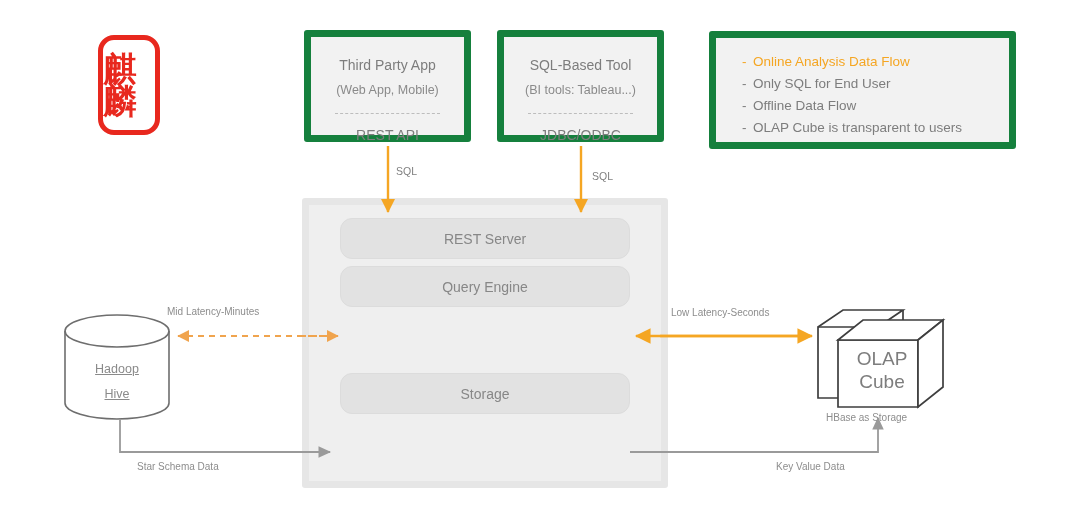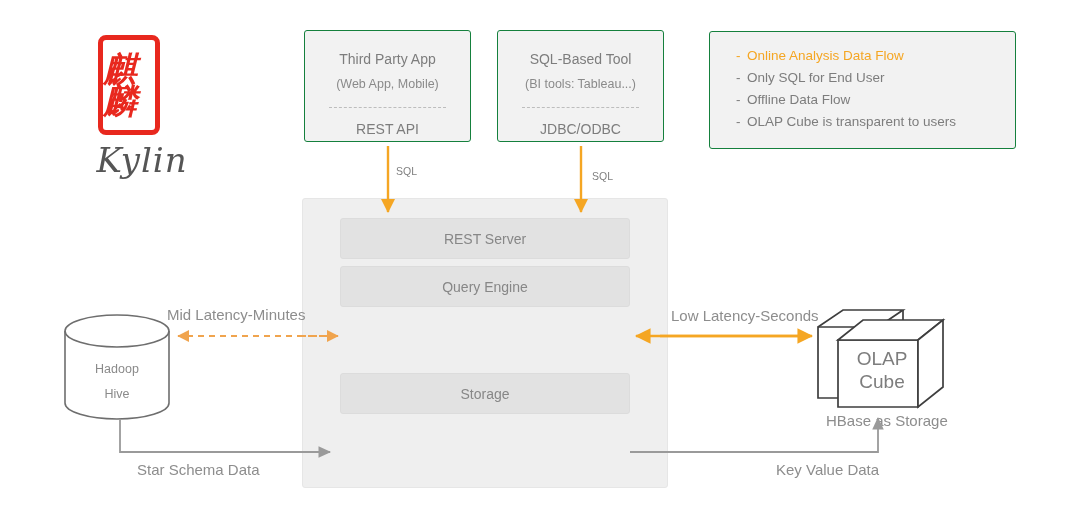--- a/index.html
+++ b/index.html
@@ -4,31 +4,31 @@
 <style>
   html,body{margin:0;padding:0;background:#ffffff;}
   body{width:1080px;height:527px;position:relative;overflow:hidden;
        font-family:"Liberation Sans","DejaVu Sans",sans-serif;}
   .stage{position:absolute;left:0;top:0;width:1080px;height:527px;}
   svg.layer{position:absolute;left:0;top:0;width:1080px;height:527px;pointer-events:none;}
 
   
   .logo-wrap{position:absolute;left:60px;top:25px;width:160px;height:175px;}
   .seal{position:absolute;left:38px;top:10px;width:62px;height:100px;
-        border:5px solid #e8281e;border-radius:8px;box-sizing:border-box;
+        border:5px solid #e8281e;border-radius:16px;box-sizing:border-box;
         display:flex;flex-direction:column;align-items:flex-end;justify-content:center;
-        color:#e8281e;line-height:0.95;overflow:hidden;font-style:italic;}
+        color:#e8281e;line-height:0.95;overflow:hidden;}
   .seal span{font-family:"DejaVu Sans",sans-serif;font-size:34px;font-weight:700;
              display:block;letter-spacing:-2px;}
   .kylin-word{position:absolute;left:22px;top:115px;width:120px;text-align:center;
               font-family:"DejaVu Serif",serif;font-style:italic;font-size:34px;
               color:#555;letter-spacing:1px;}
 
   
-  .card{position:absolute;background:#f2f2f2;border:1px solid #15803d;border-radius:3px;
+  .card{position:absolute;background:#f2f2f2;border:7px solid #15803d;border-radius:3px;
         box-sizing:border-box;}
   .client-box{width:167px;height:112px;top:30px;}
   .client-box.a{left:304px;}
   .client-box.b{left:497px;}
   .client-title{position:absolute;left:0;right:0;top:20px;text-align:center;
                 font-size:14px;color:#7d7d7d;}
   .client-sub{position:absolute;left:0;right:0;top:46px;text-align:center;
               font-size:12.5px;color:#8a8a8a;}
   .divider{position:absolute;left:24px;right:24px;top:76px;height:0;
            border-top:1px dashed #bdbdbd;}
@@ -37,46 +37,45 @@
 
   
   .legend{left:709px;top:31px;width:307px;height:118px;padding:13px 0 0 26px;}
   .legend-item{font-size:13.5px;color:#7d7d7d;line-height:22px;white-space:nowrap;}
   .legend-item.hl{color:#f5a623;}
   .legend-item .dash{display:inline-block;width:11px;}
 
   
   .server{left:302px;top:198px;width:366px;height:290px;background:#efefef;border-color:#e6e6e6;}
   .layer-box{position:absolute;left:340px;width:290px;height:41px;background:#e2e2e2;
-             border:1px solid #dcdcdc;border-radius:3px;box-sizing:border-box;
+             border:1px solid #dcdcdc;border-radius:12px;box-sizing:border-box;
              display:flex;align-items:center;justify-content:center;
              font-size:14px;color:#878787;}
 
   
   .cyl-label{position:absolute;left:62px;width:110px;text-align:center;
-             font-size:12.5px;color:#8a8a8a;}
+             font-size:12.5px;color:#8a8a8a;text-decoration:underline;}
 
   
   .cube-label{position:absolute;left:842px;width:80px;text-align:center;
               font-size:19px;color:#7d7d7d;}
 
   
-  .cap{position:absolute;font-size:15px;color:#8d8d8d;white-space:nowrap;}
+  .cap{position:absolute;font-size:10px;color:#8d8d8d;white-space:nowrap;}
   .cap.sql{font-size:10.5px;color:#7f7f7f;}
 </style>
 </head>
 <body>
 
 <div class="stage">
 
   <div class="logo-wrap">
     <div class="seal">
       <span>麒麟</span>
     </div>
-    <div class="kylin-word">Kylin</div>
   </div>
 
   <div class="card client-box a">
     <div class="client-title">Third Party App</div>
     <div class="client-sub">(Web App, Mobile)</div>
     <div class="divider"></div>
     <div class="client-api">REST API</div>
   </div>
 
   <div class="card client-box b">

